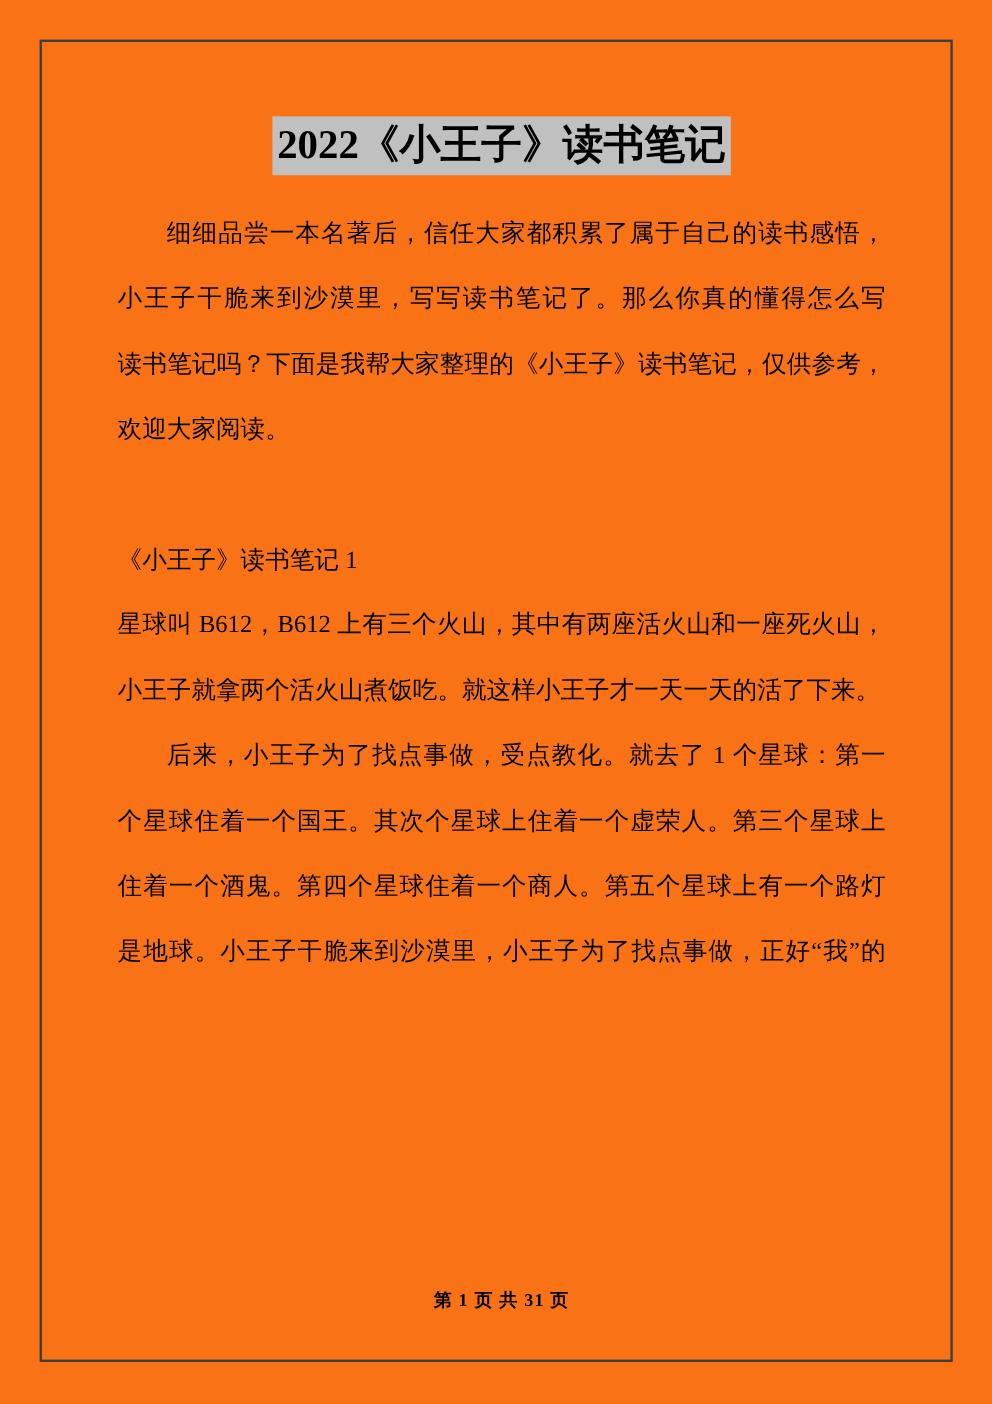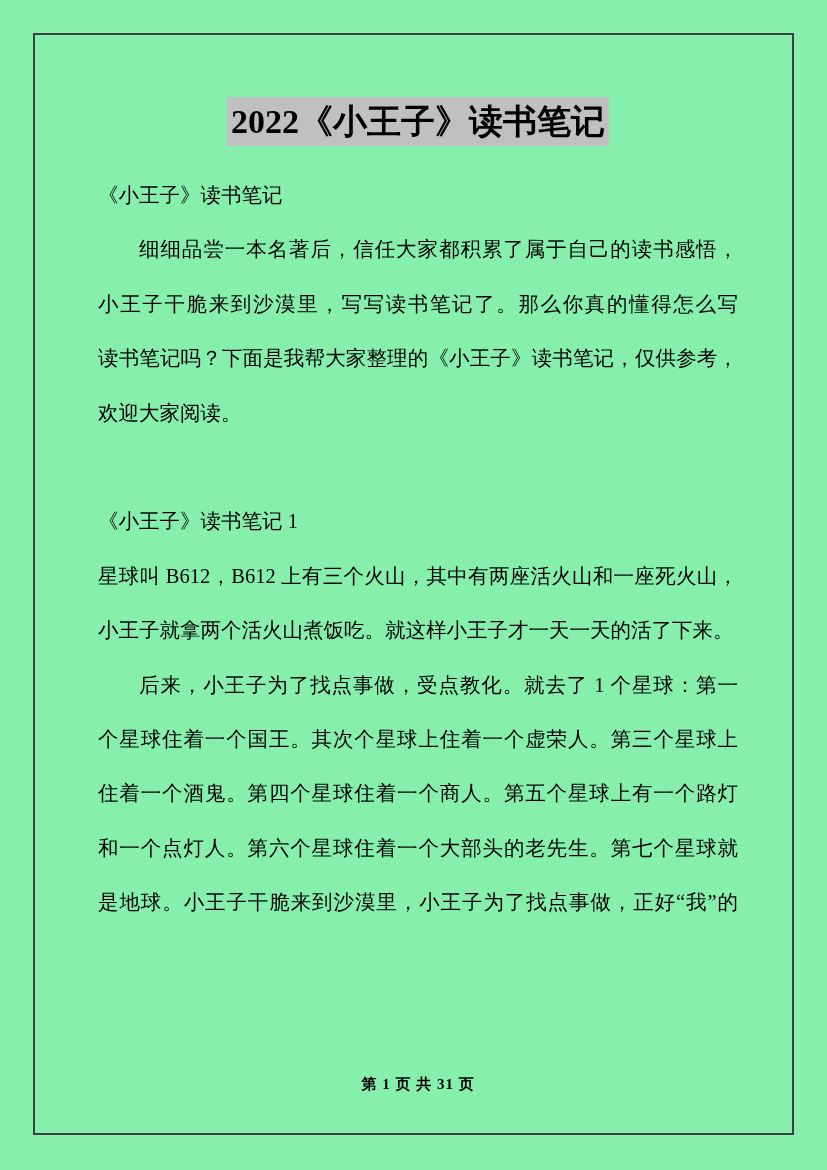--- a/index.html
+++ b/index.html
@@ -4,21 +4,21 @@
 <style>
   html, body {
     margin: 0;
     padding: 0;
     background: #ffffff;
   }
   .page {
     position: relative;
     width: 827px;
     height: 1170px;
-    background: #86efac;
+    background: #f97316;
     font-family: "Liberation Serif", "DejaVu Serif", serif;
     color: #000000;
     overflow: hidden;
   }
   .page-border {
     position: absolute;
     left: 33px;
     top: 33px;
     width: 761px;
     height: 1102px;
@@ -79,32 +79,30 @@
 <body>
 
 <div class="page">
   <div class="page-border"></div>
 
   <div class="doc-title">
     <span class="hl">2022《小王子》读书笔记</span>
   </div>
 
   <div class="doc-body" id="doc-body">
-      <div class="line">《小王子》读书笔记</div>
       <div class="line indent fill">细细品尝一本名著后，信任大家都积累了属于自己的读书感悟，</div>
       <div class="line fill">小王子干脆来到沙漠里，写写读书笔记了。那么你真的懂得怎么写</div>
       <div class="line fill">读书笔记吗？下面是我帮大家整理的《小王子》读书笔记，仅供参考，</div>
       <div class="line">欢迎大家阅读。</div>
       <div class="line"></div>
       <div class="line">《小王子》读书笔记 1</div>
       <div class="line fill">星球叫 B612，B612 上有三个火山，其中有两座活火山和一座死火山，</div>
       <div class="line">小王子就拿两个活火山煮饭吃。就这样小王子才一天一天的活了下来。</div>
       <div class="line indent fill">后来，小王子为了找点事做，受点教化。就去了 1 个星球：第一</div>
       <div class="line fill">个星球住着一个国王。其次个星球上住着一个虚荣人。第三个星球上</div>
       <div class="line fill">住着一个酒鬼。第四个星球住着一个商人。第五个星球上有一个路灯</div>
-      <div class="line fill">和一个点灯人。第六个星球住着一个大部头的老先生。第七个星球就</div>
       <div class="line fill">是地球。小王子干脆来到沙漠里，小王子为了找点事做，正好“我”的</div>
     </div>
 
   <div class="doc-footer">
     <span>第 1 页  共 31 页</span>
   </div>
 </div>
 
 </body></html>

